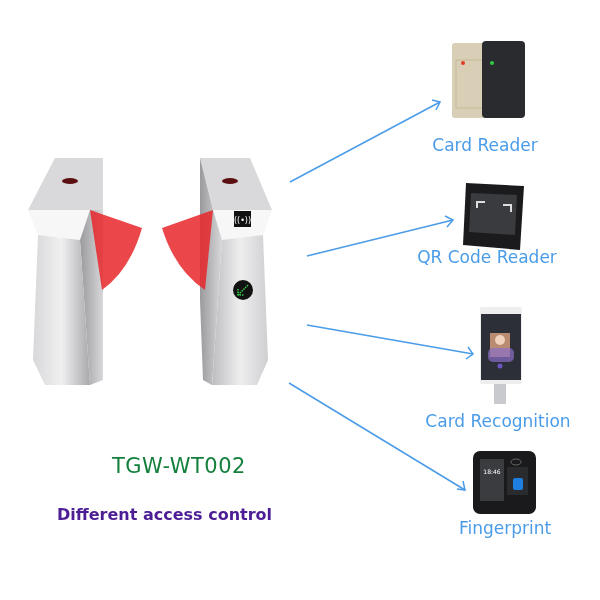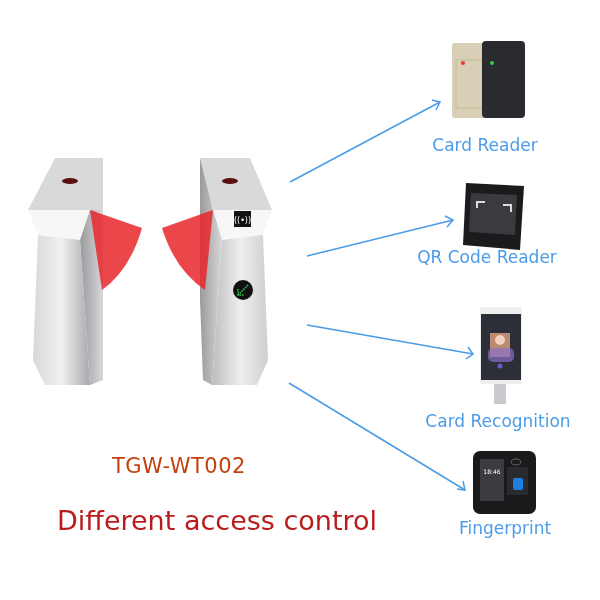--- a/index.html
+++ b/index.html
@@ -1,20 +1,20 @@
 <!DOCTYPE html>
 <html><head>
 <meta charset="utf-8">
 <style>
   html,body{margin:0;padding:0;background:#fff;}
   body{width:600px;height:600px;position:relative;overflow:hidden;font-family:"DejaVu Sans","Liberation Sans",sans-serif;}
   .abs{position:absolute;}
   .label{color:#4a9ce8;font-size:17px;white-space:nowrap;text-align:center;}
-  .model{color:#c2410c;font-size:21px;letter-spacing:0.5px;}
-  .tagline{color:#b91c1c;font-size:27px;font-weight:normal;}
+  .model{color:#15803d;font-size:21px;letter-spacing:0.5px;}
+  .tagline{color:#4c1d95;font-size:16px;font-weight:bold;}
   svg{position:absolute;left:0;top:0;}
 </style>
 </head>
 <body>
 
 <svg width="600" height="600">
   <defs>
     <linearGradient id="steelL" x1="0" x2="1">
       <stop offset="0" stop-color="#d8d8da"></stop>
       <stop offset="0.5" stop-color="#f0f0f1"></stop>

